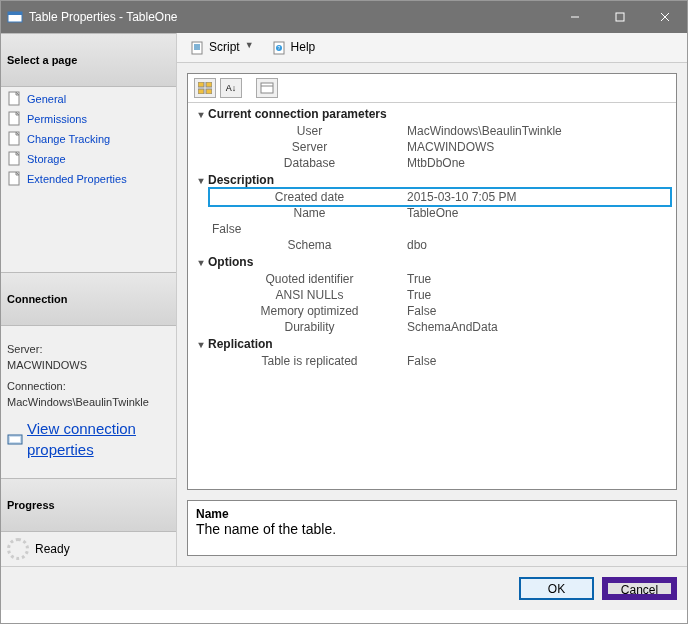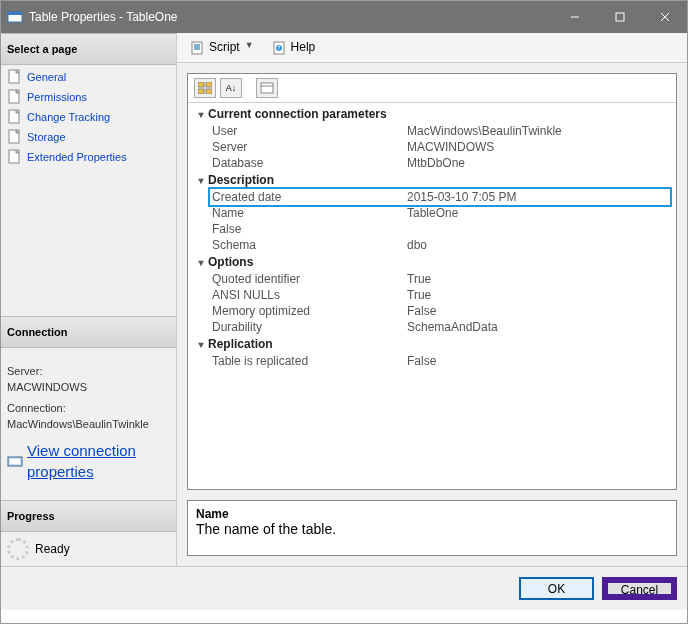--- a/index.html
+++ b/index.html
@@ -11,21 +11,21 @@
   .titlebar .title { flex: 1; font-size: 12px; }
   .titlebar .winbtn { width: 45px; height: 30px; display: flex; align-items: center; justify-content: center; color: #fff; }
   .titlebar .winbtn svg { stroke: #fff; fill: none; stroke-width: 1; }
   
   
   .content { display: flex; height: 533px; }
   .sidebar { width: 176px; background: #f0f0f0; border-right: 1px solid #ccc; display: flex; flex-direction: column; }
   .main { flex: 1; background: #f0f0f0; display: flex; flex-direction: column; }
   
   
-  .side-section-header { background: linear-gradient(#e8e8e8,#d4d4d4); border-top: 1px solid #bbb; border-bottom: 1px solid #bbb; padding: 9px 6px; font-weight: bold; font-size: 11px; }
+  .side-section-header { background: linear-gradient(#e8e8e8,#d4d4d4); border-top: 1px solid #bbb; border-bottom: 1px solid #bbb; padding: 20px 6px; font-weight: bold; font-size: 11px; }
   .side-list { padding: 2px 0; }
   .side-item { display: flex; align-items: center; padding: 2px 6px; cursor: default; }
   .side-item .sicon { width: 16px; height: 16px; margin-right: 4px; flex-shrink: 0; }
   .side-item a { color: #0645c8; font-size: 15px; }
   .side-item span { color: #0645c8; font-size: 11px; }
   .side-fill { flex: 1; }
   .conn-block { padding: 16px 6px; font-size: 11px; line-height: 1.4; }
   .conn-label { color: #333; }
   .conn-value { color: #333; margin-bottom: 6px; }
   .link { color: #0645c8; text-decoration: underline; cursor: pointer; }
@@ -39,21 +39,21 @@
   .tbtn .dd { font-size:9px; color:#555; margin-left:2px;}
   
   
   .propwrap { margin:10px; background:#fff; border:1px solid #888; flex:1; display:flex; flex-direction:column; overflow:hidden;}
   .prop-toolbar { padding:4px 6px; display:flex; gap:4px; border-bottom:1px solid #ccc;}
   .prop-toolbar .pbtn { width:22px; height:20px; border:1px solid #aaa; background:#f0f0f0; display:flex; align-items:center; justify-content:center; font-size:10px;}
   .prop-grid { flex:1; overflow:auto; padding:2px 6px;}
   .prop-group-header { display:flex; align-items:center; padding:2px 0; font-weight:bold; font-size:12px; color:#222;}
   .prop-group-header .arrow { width:14px; text-align:center; font-size:10px; color:#555;}
   .prop-row { display:flex; padding:1px 0 1px 18px; font-size:12px; color:#555;}
-  .prop-key { width:195px; }
+  .prop-key { width:195px;text-align:center; }
   .prop-val { flex:1; color:#555;}
   .highlight-row { position:relative; }
   .highlight-box { position:absolute; left:14px; right:-2px; top:-2px; bottom:-2px; border:2px solid #1a99dd; pointer-events:none;}
   
   
   .descwrap { margin:0 10px 10px 10px; background:#fff; border:1px solid #888; padding:6px 8px; height:56px;}
   .descwrap .dname { font-weight:bold; font-size:12px;}
   .descwrap .dtext { font-size:14px;}
   
   

